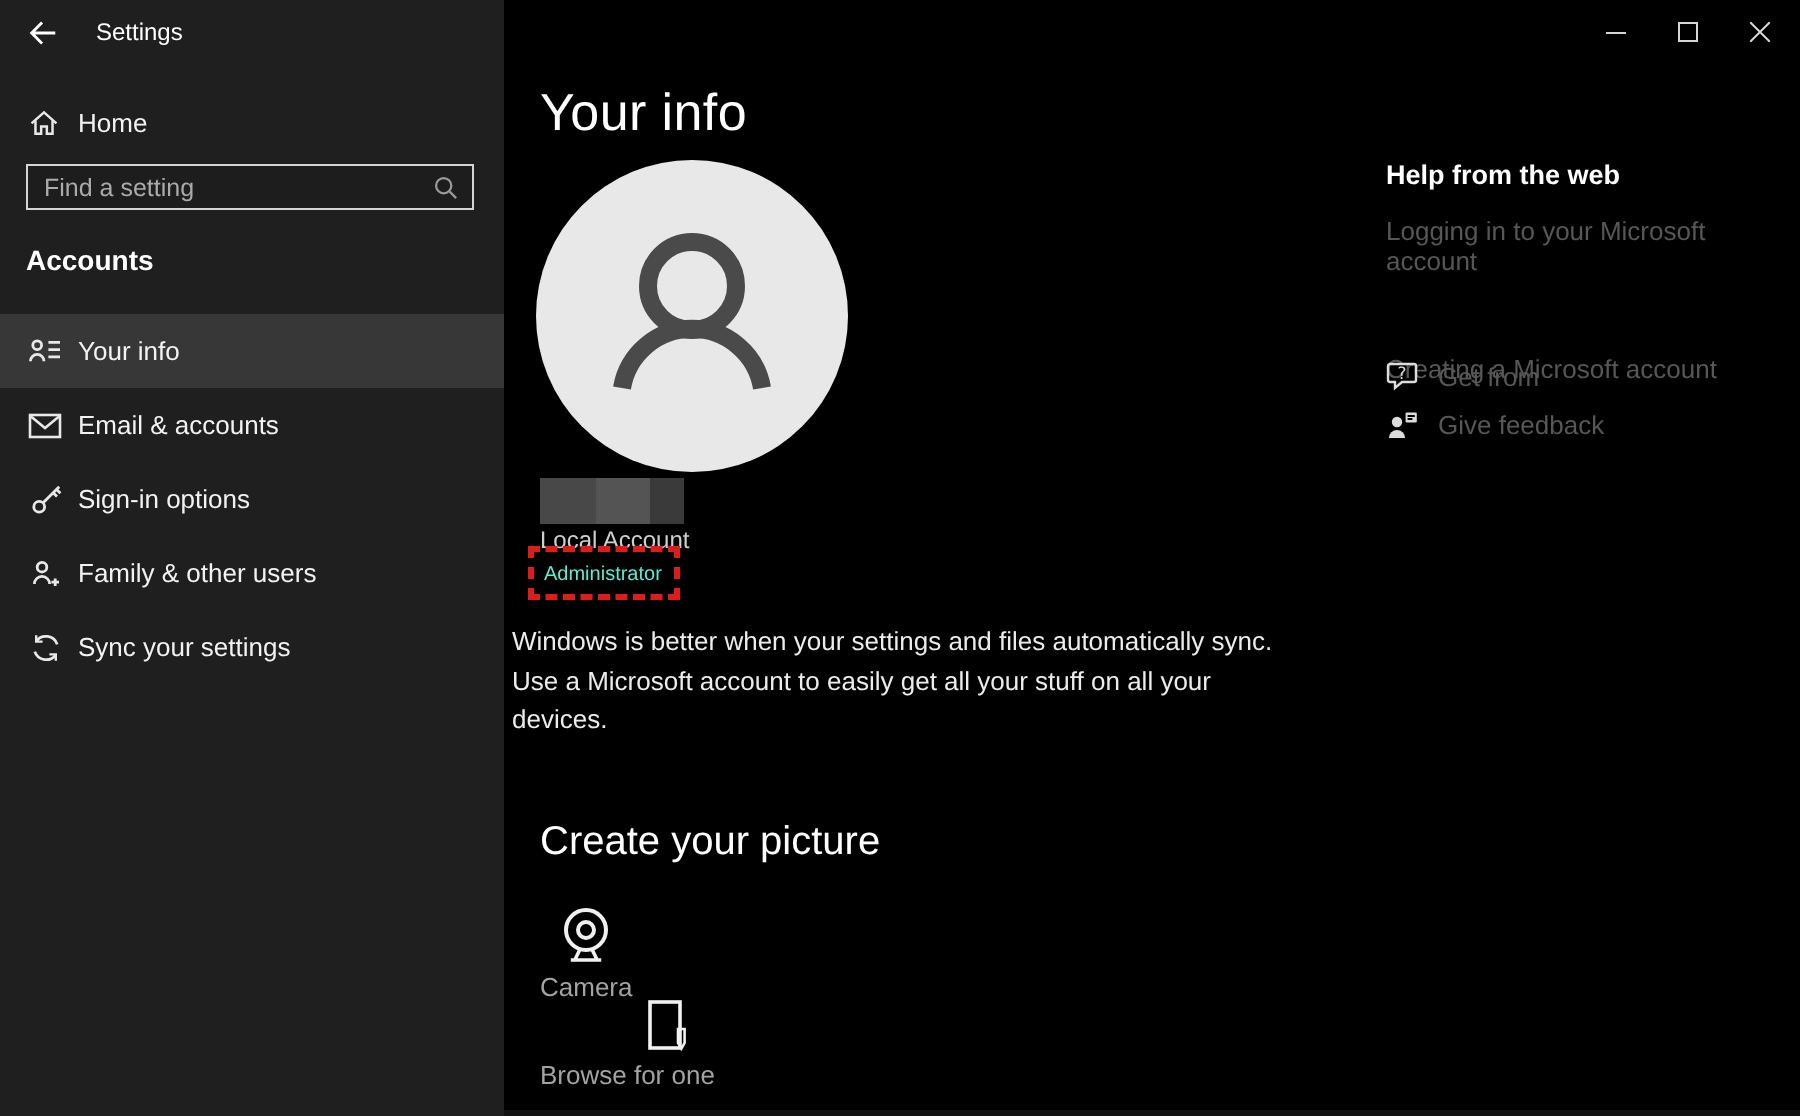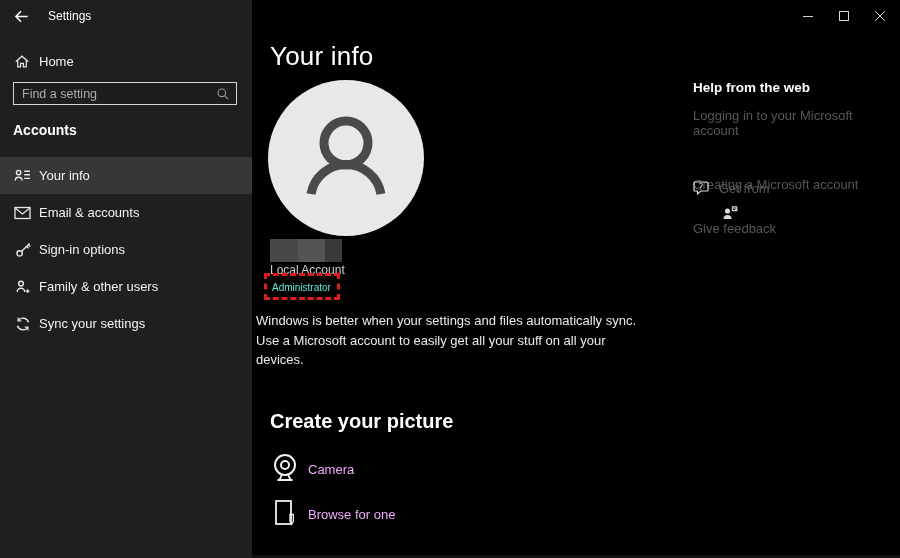--- a/index.html
+++ b/index.html
@@ -35,37 +35,37 @@
   .avatar { position:absolute; left:268px; top:80px; width:156px; height:156px; border-radius:50%; background:#e8e8e8; display:flex; align-items:center; justify-content:center; }
   .redacted-name { position:absolute; left:270px; top:239px; width:72px; height:23px; display:flex; }
   .redacted-name .seg1 { width:28px; background:#484848; }
   .redacted-name .seg2 { width:27px; background:#545454; }
   .redacted-name .seg3 { width:17px; background:#3a3a3a; }
   .account-type { position:absolute; left:270px; top:263px; font-size:12px; color:#cfcfcf; }
   .admin-box { position:absolute; left:264px; top:273px; border:3px dashed #dd1c1c; padding:1px 6px 2px 5px; }
   .admin-box span { font-size:10px; color:#5eead4; }
   .description { position:absolute; left:256px; top:311px; width:400px; font-size:13px; line-height:1.5; color:#ececec; }
   .signin-link { position:absolute; left:270px; top:351px; font-size:14px; color:#4b4b4b; cursor:pointer; }
-  .create-heading { position:absolute; left:270px; top:410px; font-size:20px; font-weight:700; color:#fff; }
-  .pic-option { position:absolute; left:270px; display:flex; align-items:center; cursor:pointer; color:#f0abfc; }
+  .create-heading { position:absolute; left:270px; top:410px; font-size:20px; font-weight:400; color:#fff; }
+  .pic-option { position:absolute; left:270px; display:flex; align-items:flex-end; cursor:pointer; color:#a3a3a3;flex-direction:column; }
   .pic-option .oic { width:30px; margin-right:8px; color:#f0f0f0; display:flex; justify-content:center; }
   .pic-option .olabel { font-size:13px; padding-top:3px; }
   .camera-option { top:453px; }
   .browse-option { top:499px; }
 
   
   .help-heading { position:absolute; left:693px; top:80px; font-size:13.5px; font-weight:600; color:#fff; }
   .help-link { position:absolute; left:693px; font-size:13px; color:#575757; cursor:pointer; }
   .help-link-1 { top:108px; }
   .help-link-2 { top:129px;margin-top:48px; }
   .help-row { position:absolute; left:693px; display:flex; align-items:center; cursor:pointer; }
   .help-row .hic { width:17px; margin-right:9px; color:#dcdcdc; display:flex; align-items:center; }
   .help-row .hlabel { font-size:13px; color:#575757; }
   .gethelp-row { top:180px; }
-  .feedback-row { top:204px;flex-direction:column; }
+  .feedback-row { top:204px; }
 
   .bottom-edge { position:absolute; left:252px; bottom:0; width:648px; height:3px; background:#121212; }
 
   svg { display:block; }
 </style>
 </head>
 <body>
 
 <div class="window">
 

